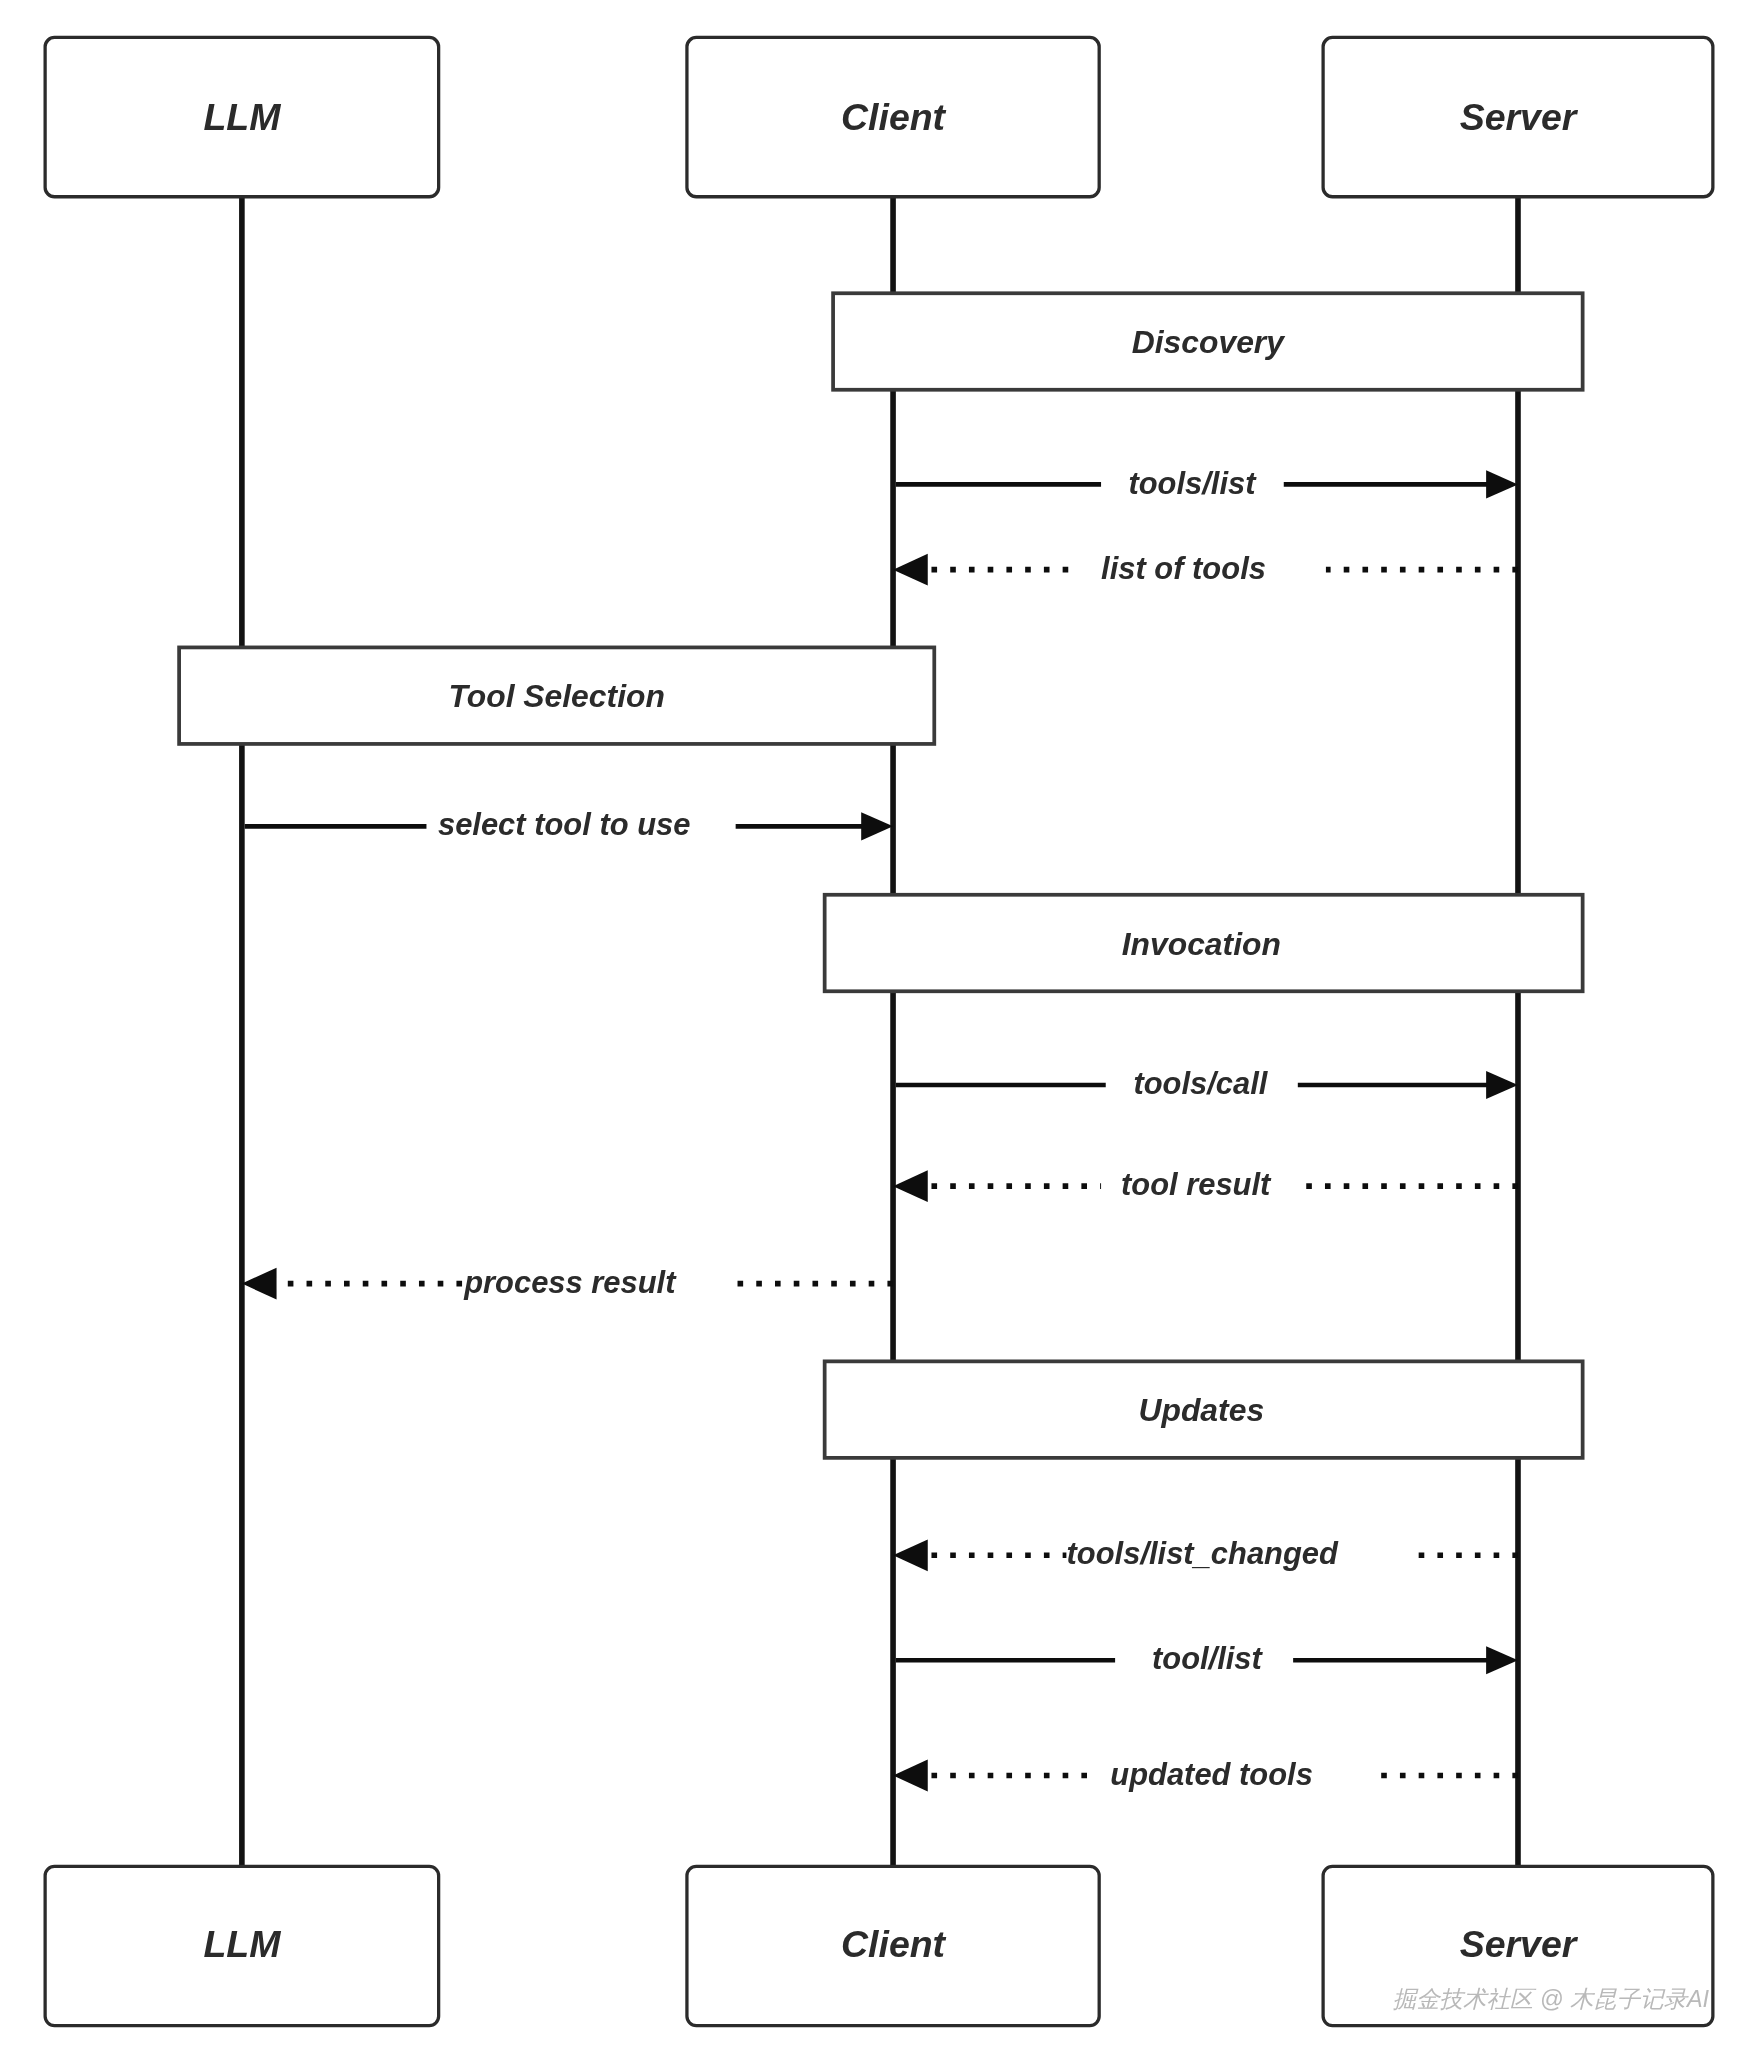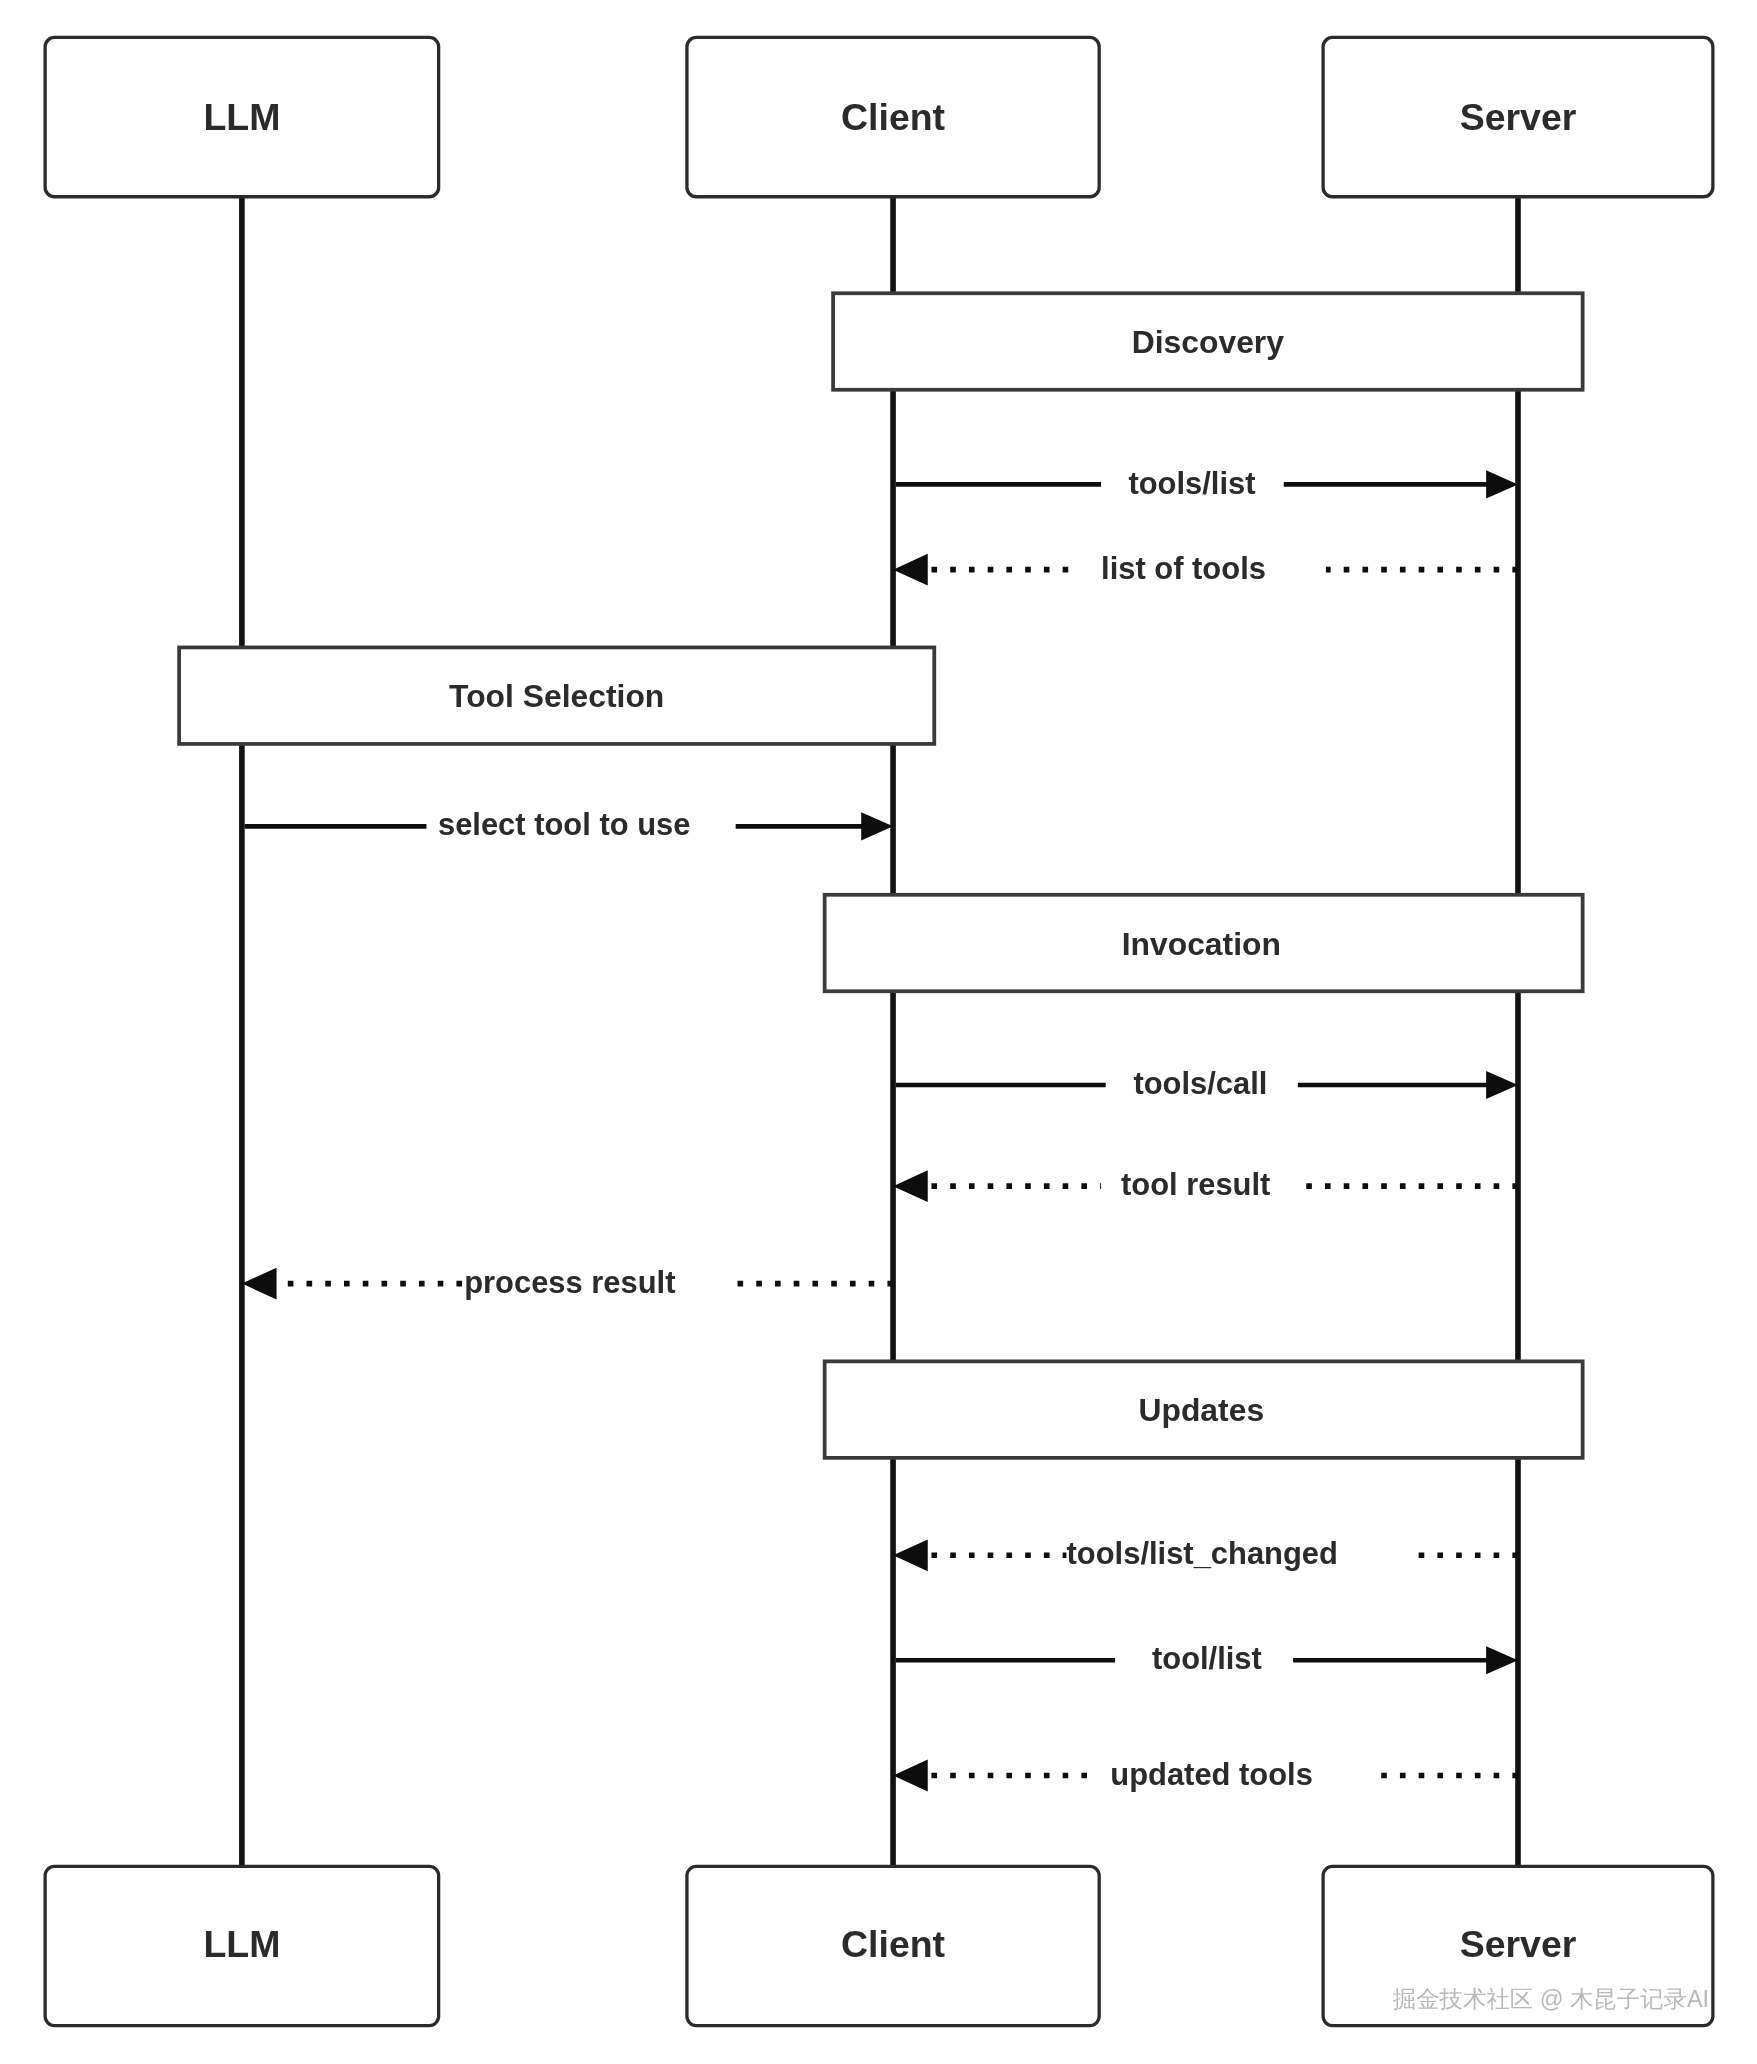--- a/index.html
+++ b/index.html
@@ -9,20 +9,21 @@
   }
   body {
     font-family: "Liberation Sans", sans-serif;
   }
   #diagram-root {
     position: relative;
     width: 1758px;
     height: 2065px;
     background: #ffffff;
     overflow: hidden;
+    font-style: italic;
   }
   svg#seq-svg {
     display: block;
     width: 1758px;
     height: 2065px;
   }
   .participant-box {
     fill: #ffffff;
     stroke: #2b2b2b;
     stroke-width: 3.5;

